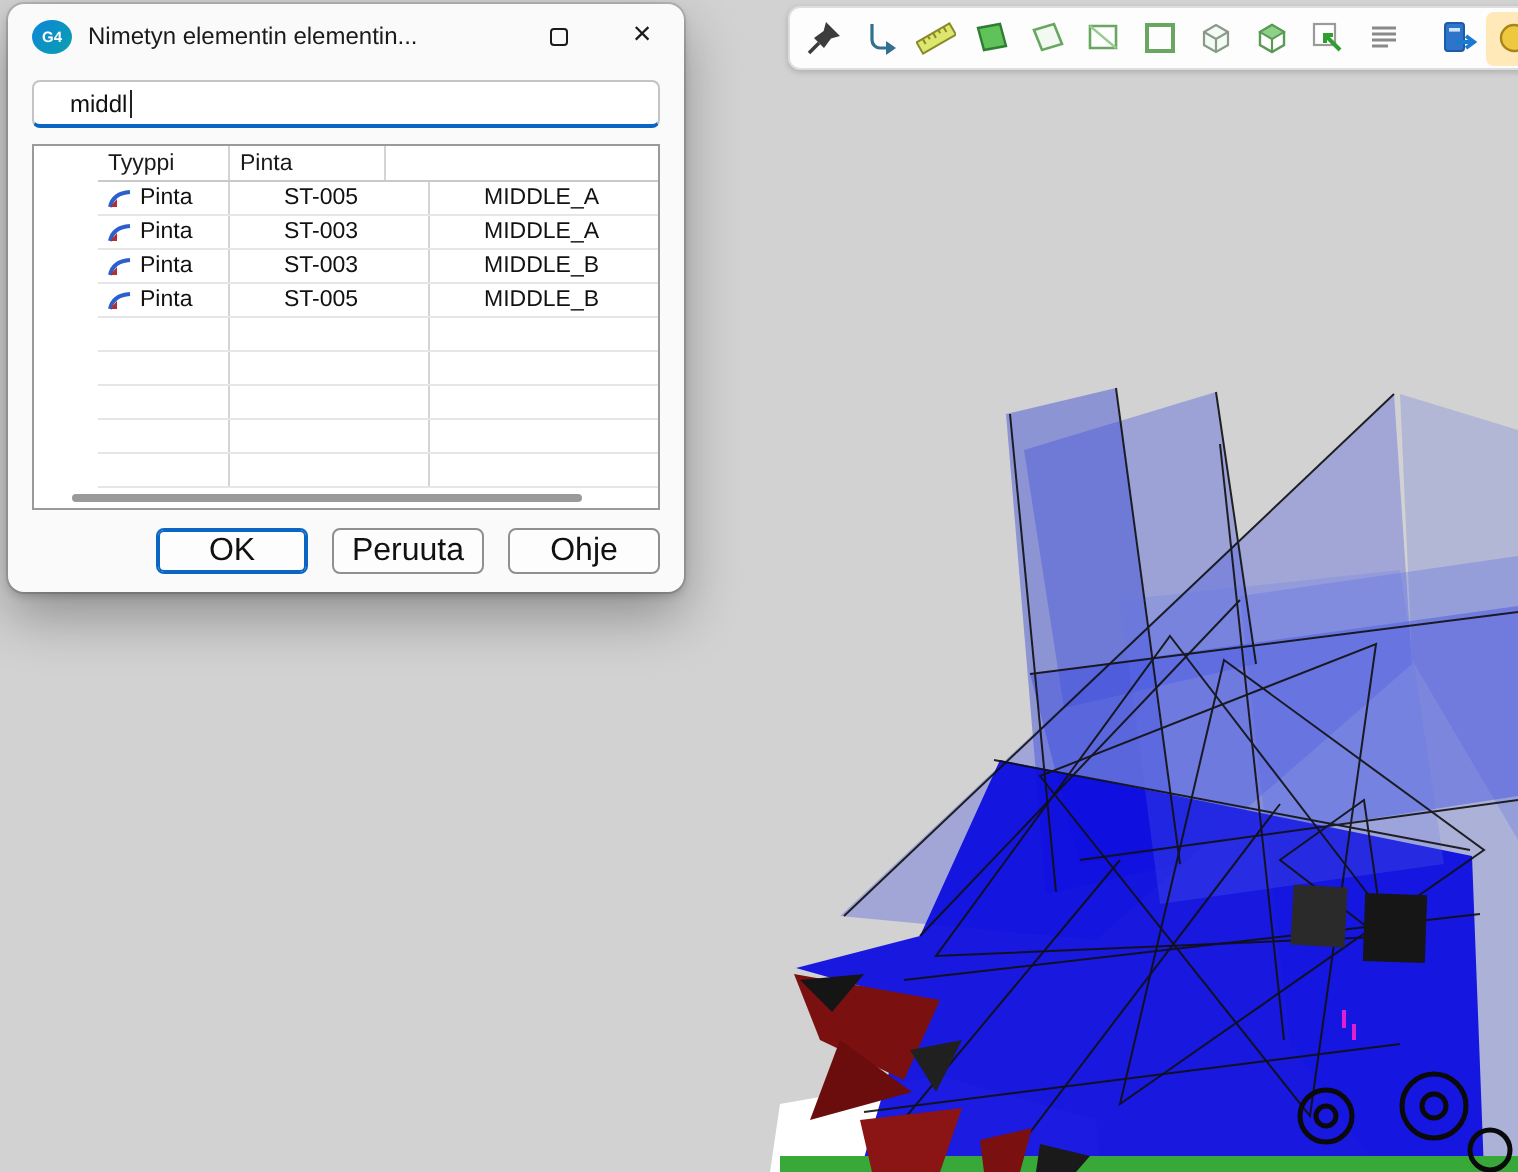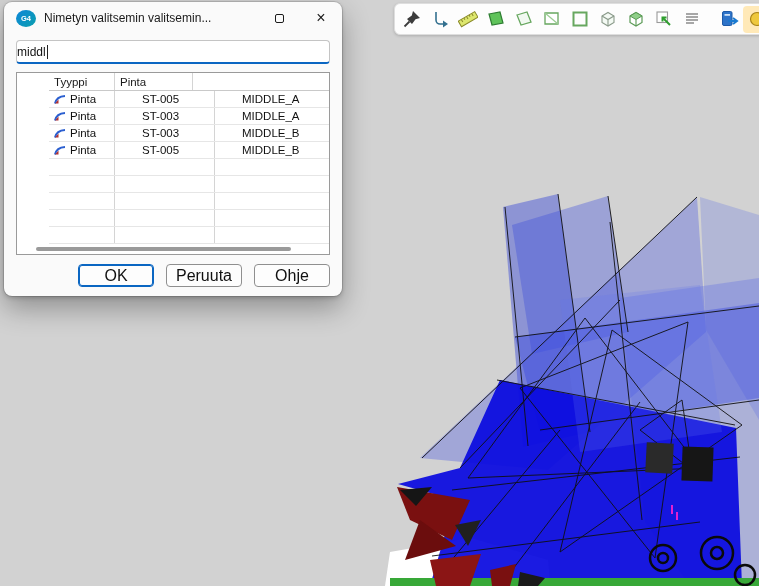--- a/index.html
+++ b/index.html
@@ -28,21 +28,21 @@
              background:linear-gradient(135deg,#0e86d8,#0a9fae); color:#fff;
              font-size:7.5px; font-weight:bold; display:flex; align-items:center; justify-content:center; }
   .title { margin-left:8px; font-size:12px; color:#1a1a1a; flex:1; white-space:nowrap; overflow:hidden; }
   .controls { display:flex; height:32px; }
   .win-btn { width:42px; height:32px; display:flex; align-items:center; justify-content:center;
              font-size:16px; color:#1a1a1a; }
   .max-glyph { width:9px; height:9px; border:1px solid #1a1a1a; border-radius:2px; display:block; }
 
   .search { position:absolute; left:12px; top:38px; width:314px; height:24px; background:#fff;
             border:1px solid #c4c4c4; border-bottom:2px solid #0a66c2; border-radius:4px;
-            display:flex; align-items:center; padding-left:0; font-size:12px; color:#111; }
+            display:flex; align-items:center; padding-left:18px; font-size:12px; color:#111; }
   .caret { display:inline-block; width:1px; height:14px; background:#222; margin-left:1px; }
 
   .grid { position:absolute; left:12px; top:70px; width:314px; height:183px;
           background:#fff; border:1px solid #9a9a9a;padding-left:32px; }
   .g-header { display:flex; height:18px; border-bottom:1px solid #c9c9c9; }
   .hcell { font-size:11.5px; color:#1a1a1a; display:flex; align-items:center; position:relative; }
   .cell { padding-left:5px; overflow:hidden; white-space:nowrap; }
   .c1 { width:66px; border-right:1px solid #d4d4d4; }
   .c2 { width:78px; border-right:1px solid #d4d4d4; }
   .c3 { flex:1; }
@@ -204,21 +204,21 @@
   <div class="tool hl">
     <svg width="20" height="20" viewBox="0 0 20 20">
         <circle cx="10" cy="10" r="6.5" fill="#eec83e" stroke="#a8841a" stroke-width="1.2"></circle>
       </svg>
   </div>
 </div>
 
 <div class="dialog">
   <div class="titlebar">
     <div class="appicon">G4</div>
-    <div class="title">Nimetyn valitsemin valitsemin...</div>
+    <div class="title">Nimetyn elementin elementin...</div>
     <div class="controls">
       <div class="win-btn">
         <span class="max-glyph"></span>
       </div>
       <div class="win-btn">
         <span>×</span>
       </div>
     </div>
   </div>
 

